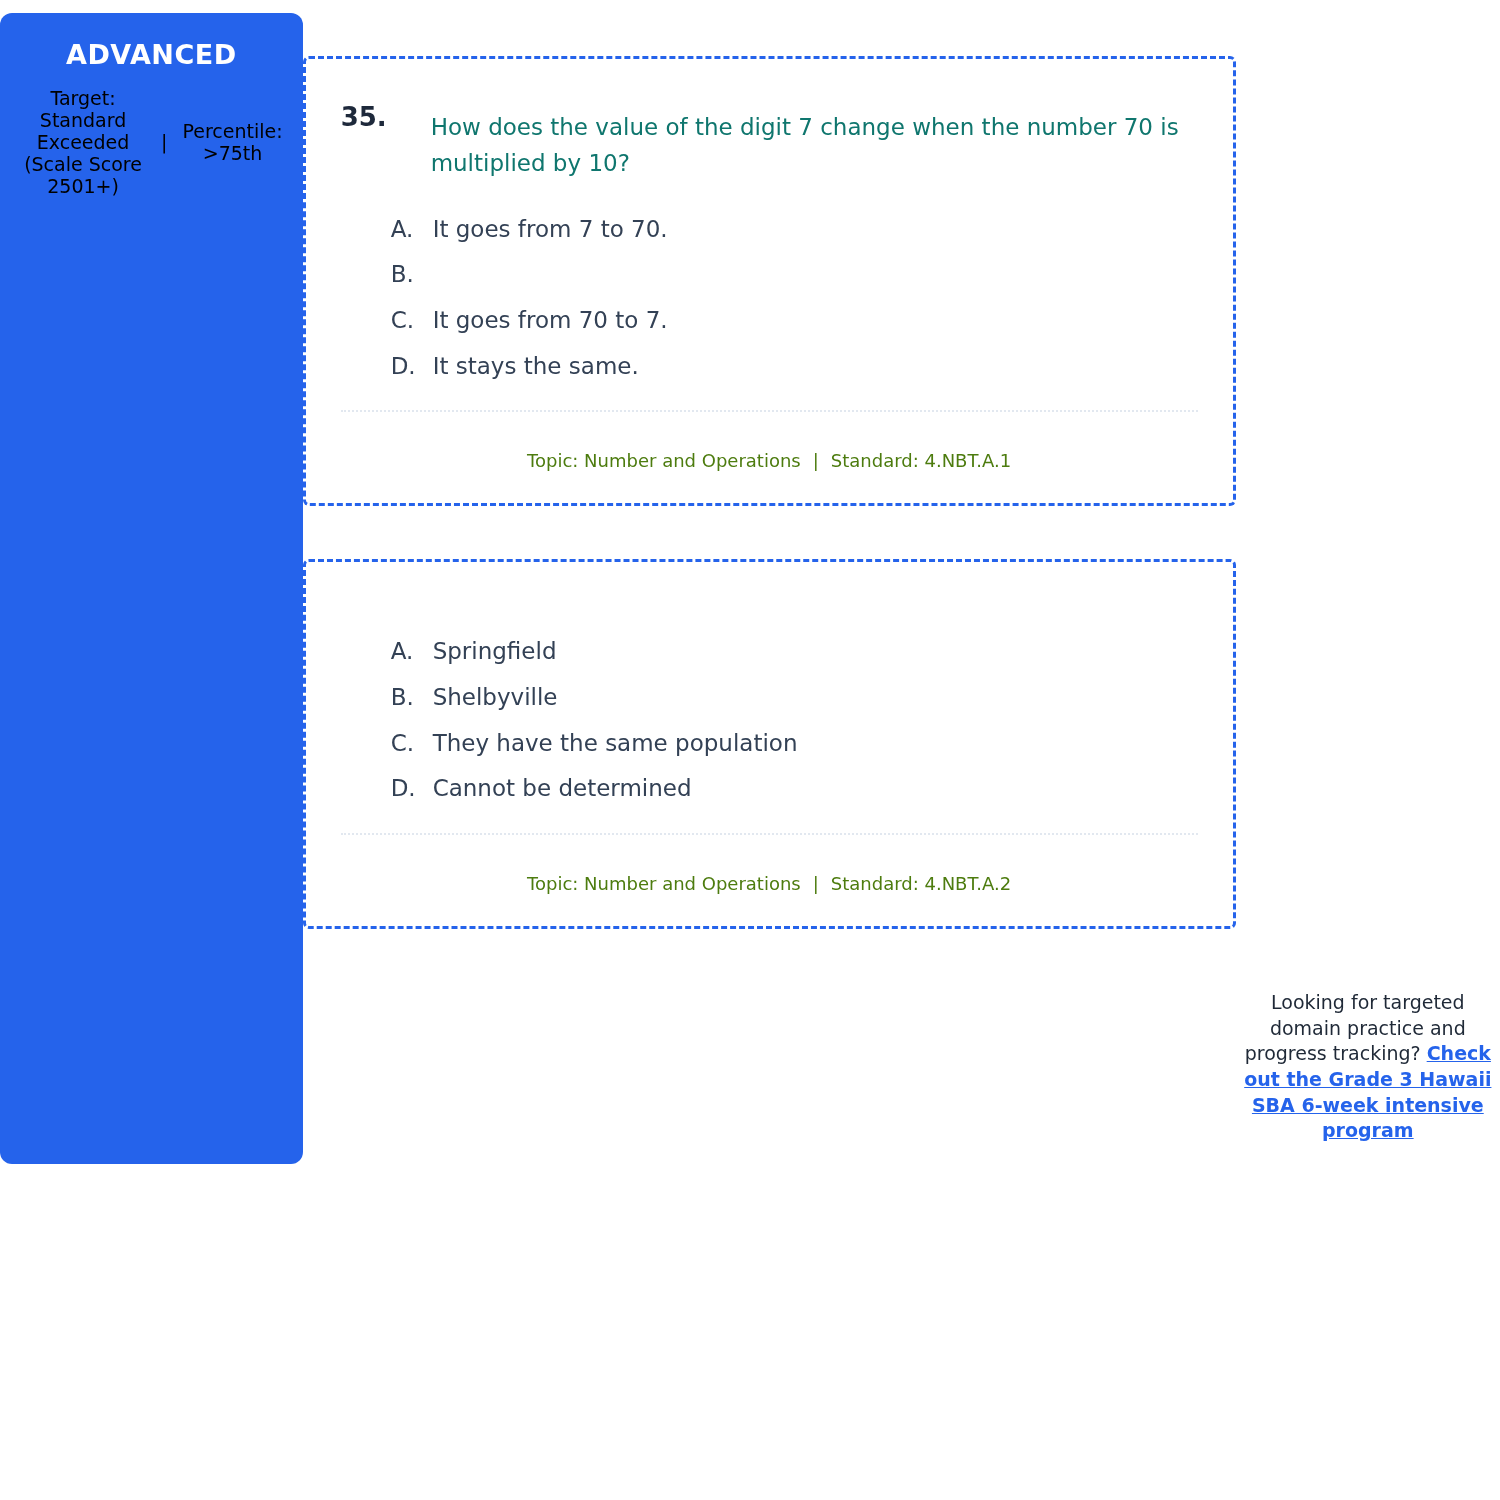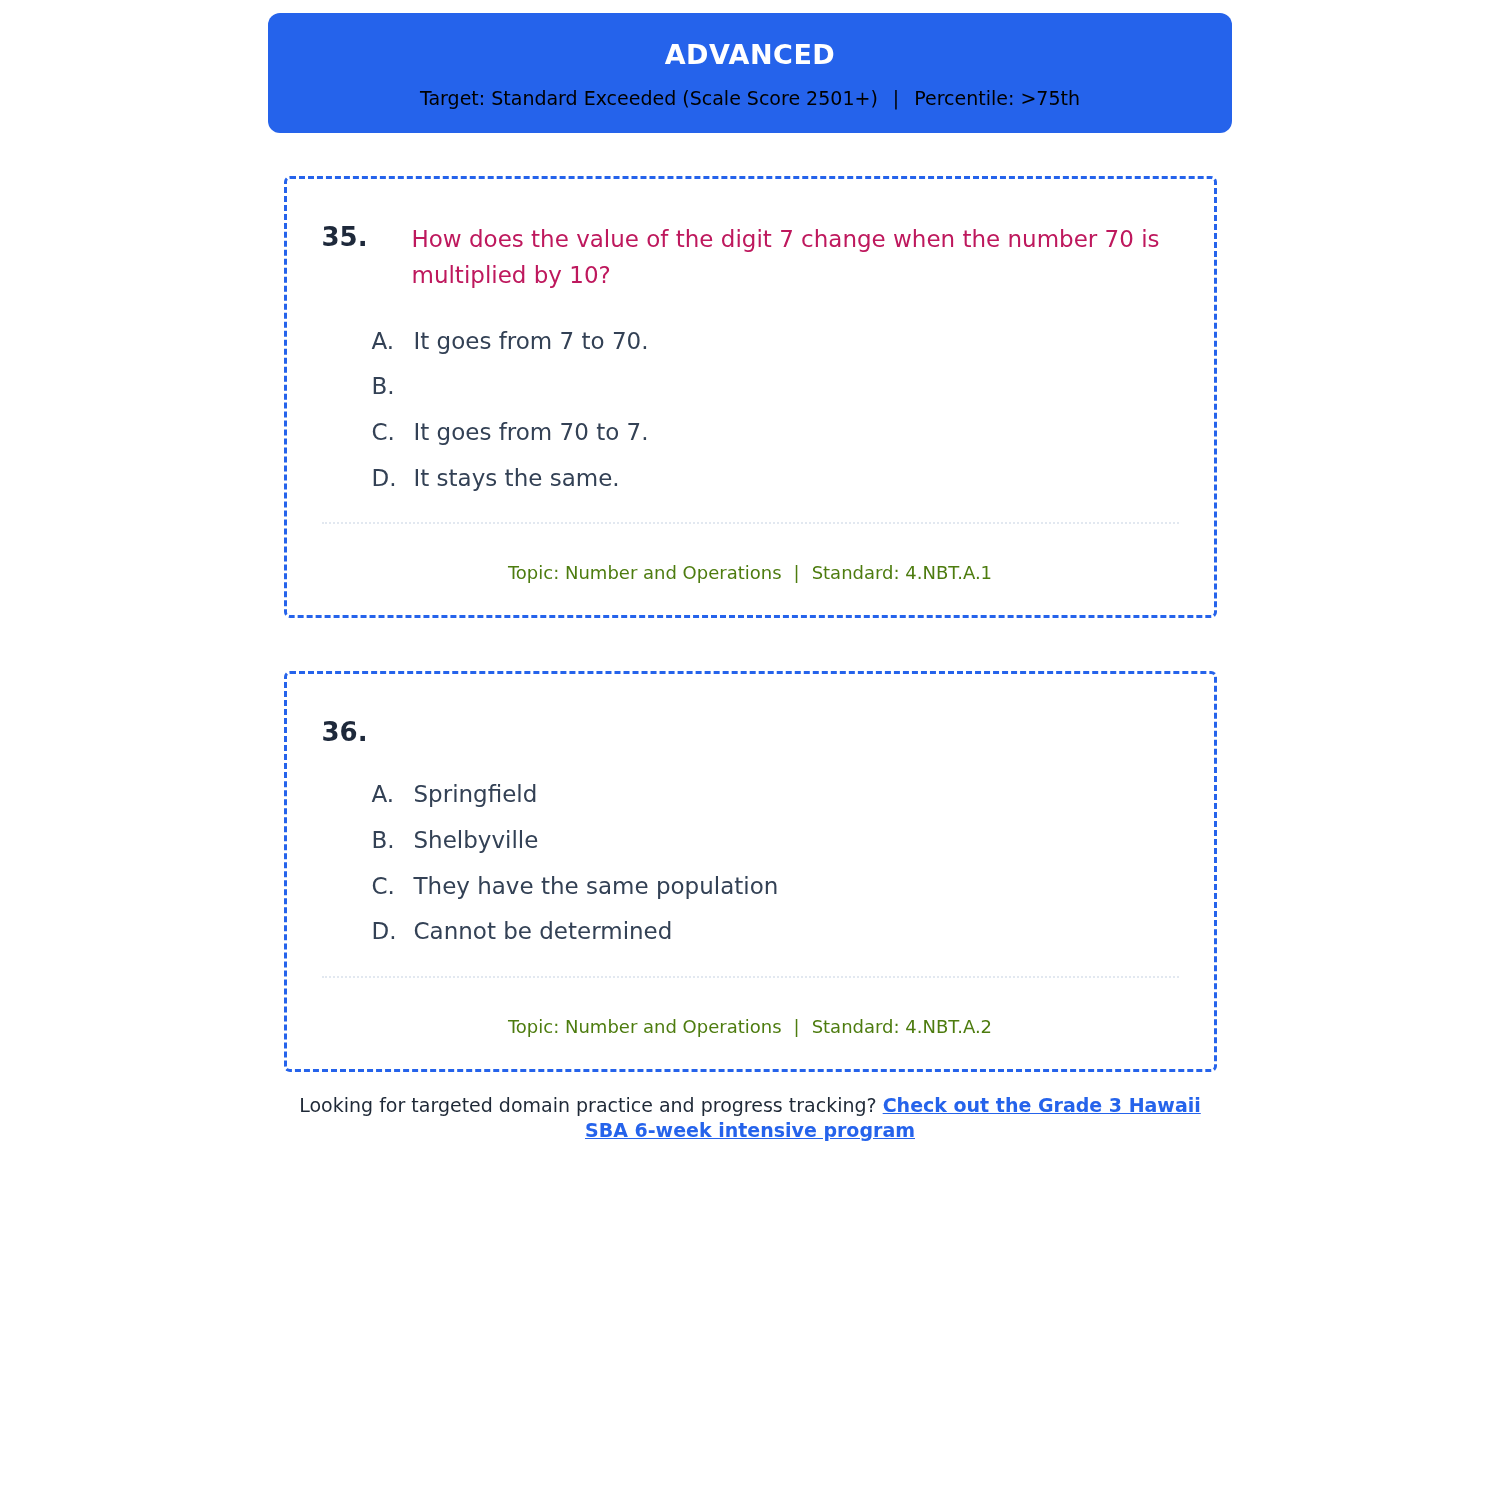--- a/index.html
+++ b/index.html
@@ -5,21 +5,20 @@
   * { margin: 0; padding: 0; box-sizing: border-box; }
   html, body { background: #ffffff; }
   body {
     width: 1500px;
     height: 1500px;
     font-family: "DejaVu Sans", "Liberation Sans", sans-serif;
     color: #334155;
   }
   .page {
     display: flex;
-    flex-direction: column;
     height: 1164px;
     padding-top: 13px;
   }
 
   
   .banner {
     width: 964px;
     margin: 0 auto;
     background: #2563eb;
     border-radius: 12px;
@@ -58,23 +57,24 @@
   .q-num {
     flex: none;
     width: 90px;
     font-size: 26px;
     font-weight: bold;
     color: #1e293b;
     padding-top: 1px;
   }
   .q-text {
     font-size: 23px;
-    color: #be185d;
+    color: #0f766e;
     line-height: 1.58;
     max-width: 765px;
+    margin-top: 8px;
   }
 
   .options {
     margin-top: 30px;
     margin-left: 50px;
   }
   .option {
     display: flex;
     font-size: 23px;
     color: #334155;
@@ -160,21 +160,20 @@
       <hr class="divider">
       <div class="meta-row">
         <span>Topic: Number and Operations</span>
         <span>|</span>
         <span>Standard: 4.NBT.A.1</span>
       </div>
     </div>
 
     <div class="card">
       <div class="q-row">
-        <div class="q-num">36.</div>
       </div>
       <div class="options">
         <div class="option">
           <span class="opt-letter">A.</span>
           <span>Springfield</span>
         </div>
         <div class="option">
           <span class="opt-letter">B.</span>
           <span>Shelbyville</span>
         </div>

